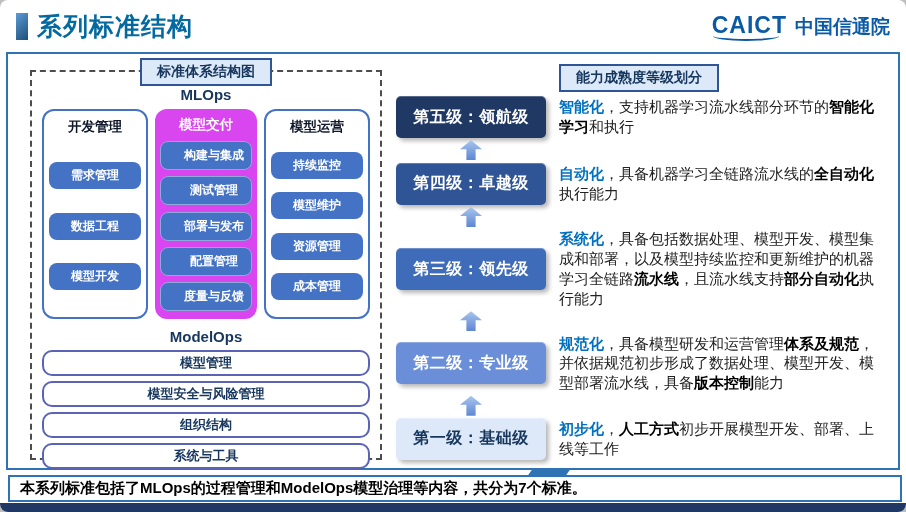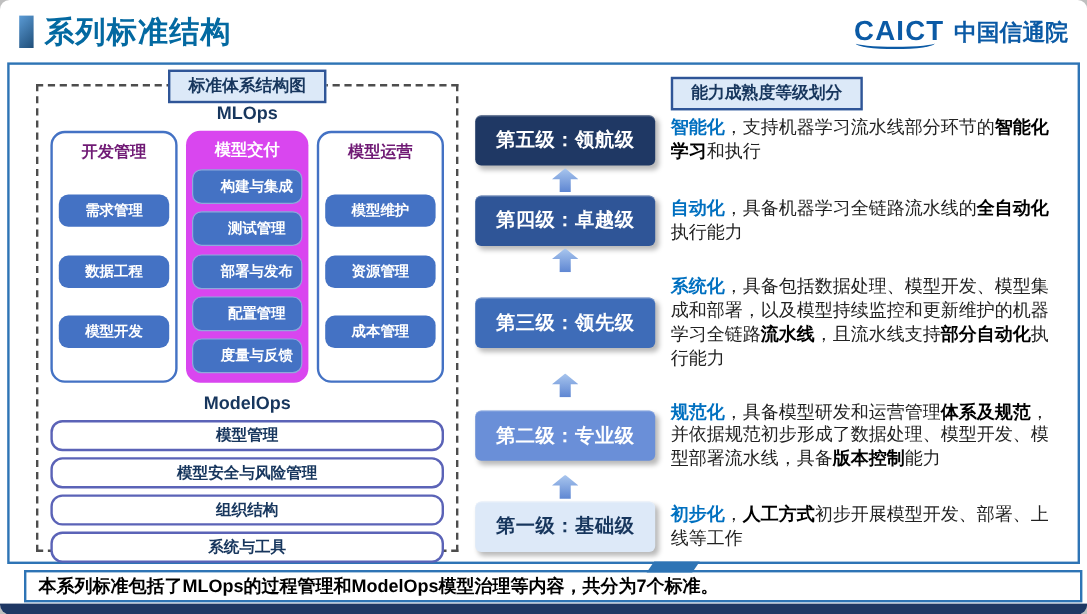--- a/index.html
+++ b/index.html
@@ -26,21 +26,21 @@
   .left-panel{position:relative;width:352px;flex-shrink:0;margin:16px 6px 8px 22px;
               border:2px dashed #4d4d4d;padding:10px 10px 4px;box-sizing:border-box;}
   .badge{background:#DCE9F8;border:2px solid #2F5597;color:#17365D;font-weight:bold;font-size:14px;
          padding:3px 15px;white-space:nowrap;box-sizing:border-box;}
   .left-badge{position:absolute;top:-14px;left:50%;transform:translateX(-50%);}
   .mlops-title{text-align:center;font-weight:bold;font-size:15px;color:#17365D;margin:4px 0 6px;}
   .columns{display:flex;gap:7px;height:210px;}
   .col{flex:1;border-radius:12px;padding:6px 5px;box-sizing:border-box;display:flex;flex-direction:column;}
   .col-outline{border:2px solid #4472C4;background:#fff;}
   .col-fill{background:#d946ef;}
-  .col-title{text-align:center;font-weight:bold;font-size:13.5px;color:#701a75;margin:1px 0 5px;}
+  .col-title{text-align:center;font-weight:bold;font-size:13.5px;color:#0f172a;margin:1px 0 5px;}
   .col-fill .col-title{color:#fff;}
   .col-items{flex:1;display:flex;flex-direction:column;justify-content:space-evenly;gap:4px;padding:2px 0;}
   .col-fill .col-items{justify-content:space-between;}
   .pill{background:#4472C4;color:#fff;font-size:12px;font-weight:bold;text-align:center;
         border-radius:8px;padding:5px 0;}
   .col-fill .pill{border:1px solid #8EA9DB;padding-left:16px;}
   .modelops-title{text-align:center;font-weight:bold;font-size:15px;color:#17365D;margin:9px 0 5px;}
   .bar{border:2px solid #5B63B7;border-radius:10px;text-align:center;font-weight:bold;font-size:13px;
        color:#17365D;padding:2px 0;margin-bottom:5px;background:#fff;}
 
@@ -58,21 +58,21 @@
   .lv3{background:#6A8FD8;}
   .lv4{background:#DDE9F8;color:#17365D;}
   .desc{flex:1;margin:0 0 0 13px;font-size:15px;line-height:1.33;color:#222;}
   .kw{color:#0070C0;font-weight:bold;}
   .b{font-weight:bold;color:#000;}
   .arrow-row{height:20px;display:flex;align-items:center;}
   .up-arrow{width:22px;height:20px;margin-left:64px;background:linear-gradient(180deg,#A9C6EE,#5E86D2);
             clip-path:polygon(50% 0,100% 45%,71% 45%,71% 100%,29% 100%,29% 45%,0 45%);}
 
   
-  .footer{position:absolute;left:20px;right:4px;bottom:10px;height:27px;border:2px solid #2E74B5;
+  .footer{position:absolute;left:8px;right:4px;bottom:10px;height:27px;border:2px solid #2E74B5;
           box-sizing:border-box;background:#fff;display:flex;align-items:center;}
   .footer-text{margin:0;padding:0 10px;font-size:15px;font-weight:bold;color:#000;white-space:nowrap;}
   .footer-deco{position:absolute;top:-9px;left:520px;width:38px;height:9px;background:#2E74B5;
                transform:skewX(-35deg);}
   .bottom-bar{position:absolute;left:0;right:0;bottom:0;height:9px;background:#1F3864;}
 </style>
 </head>
 <body>
 
 <div class="slide">
@@ -109,20 +109,21 @@
             <div class="pill">构建与集成</div>
             <div class="pill">测试管理</div>
             <div class="pill">部署与发布</div>
             <div class="pill">配置管理</div>
             <div class="pill">度量与反馈</div>
           </div>
         </div>
         <div class="col col-outline">
           <div class="col-title">模型运营</div>
           <div class="col-items">
+            <div class="pill">持续监控</div>
             <div class="pill">模型维护</div>
             <div class="pill">资源管理</div>
             <div class="pill">成本管理</div>
           </div>
         </div>
       </div>
 
       <div class="modelops-title">ModelOps</div>
       <div class="bar">模型管理</div>
       <div class="bar">模型安全与风险管理</div>

